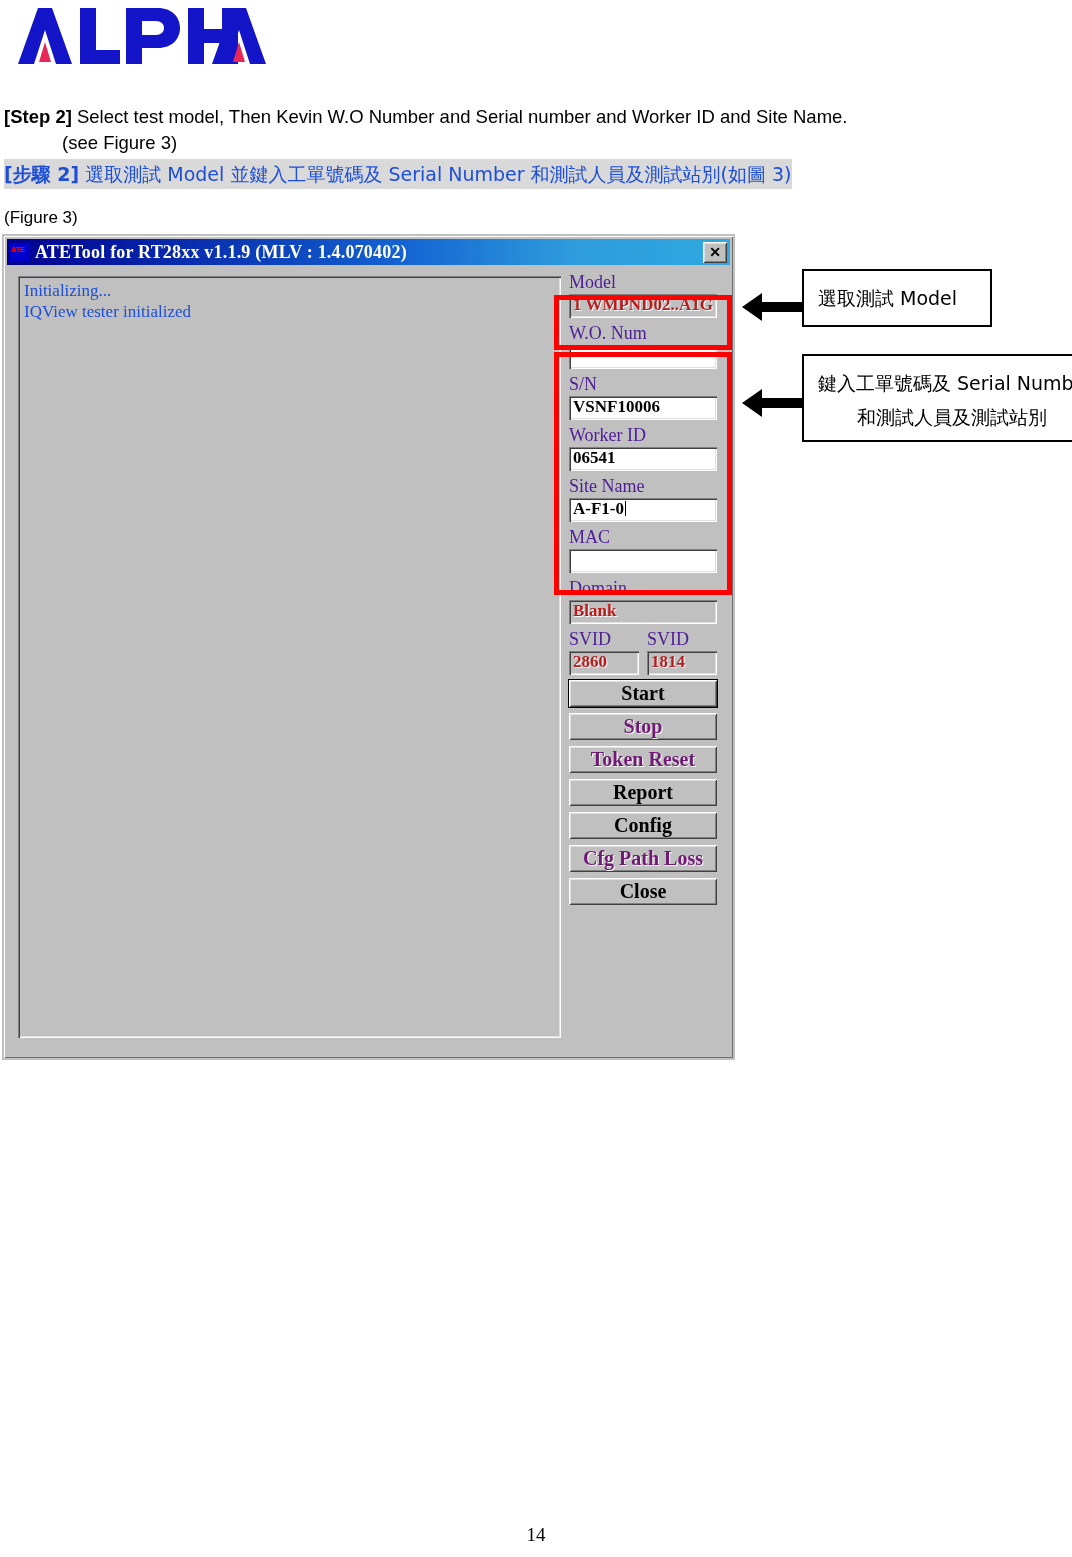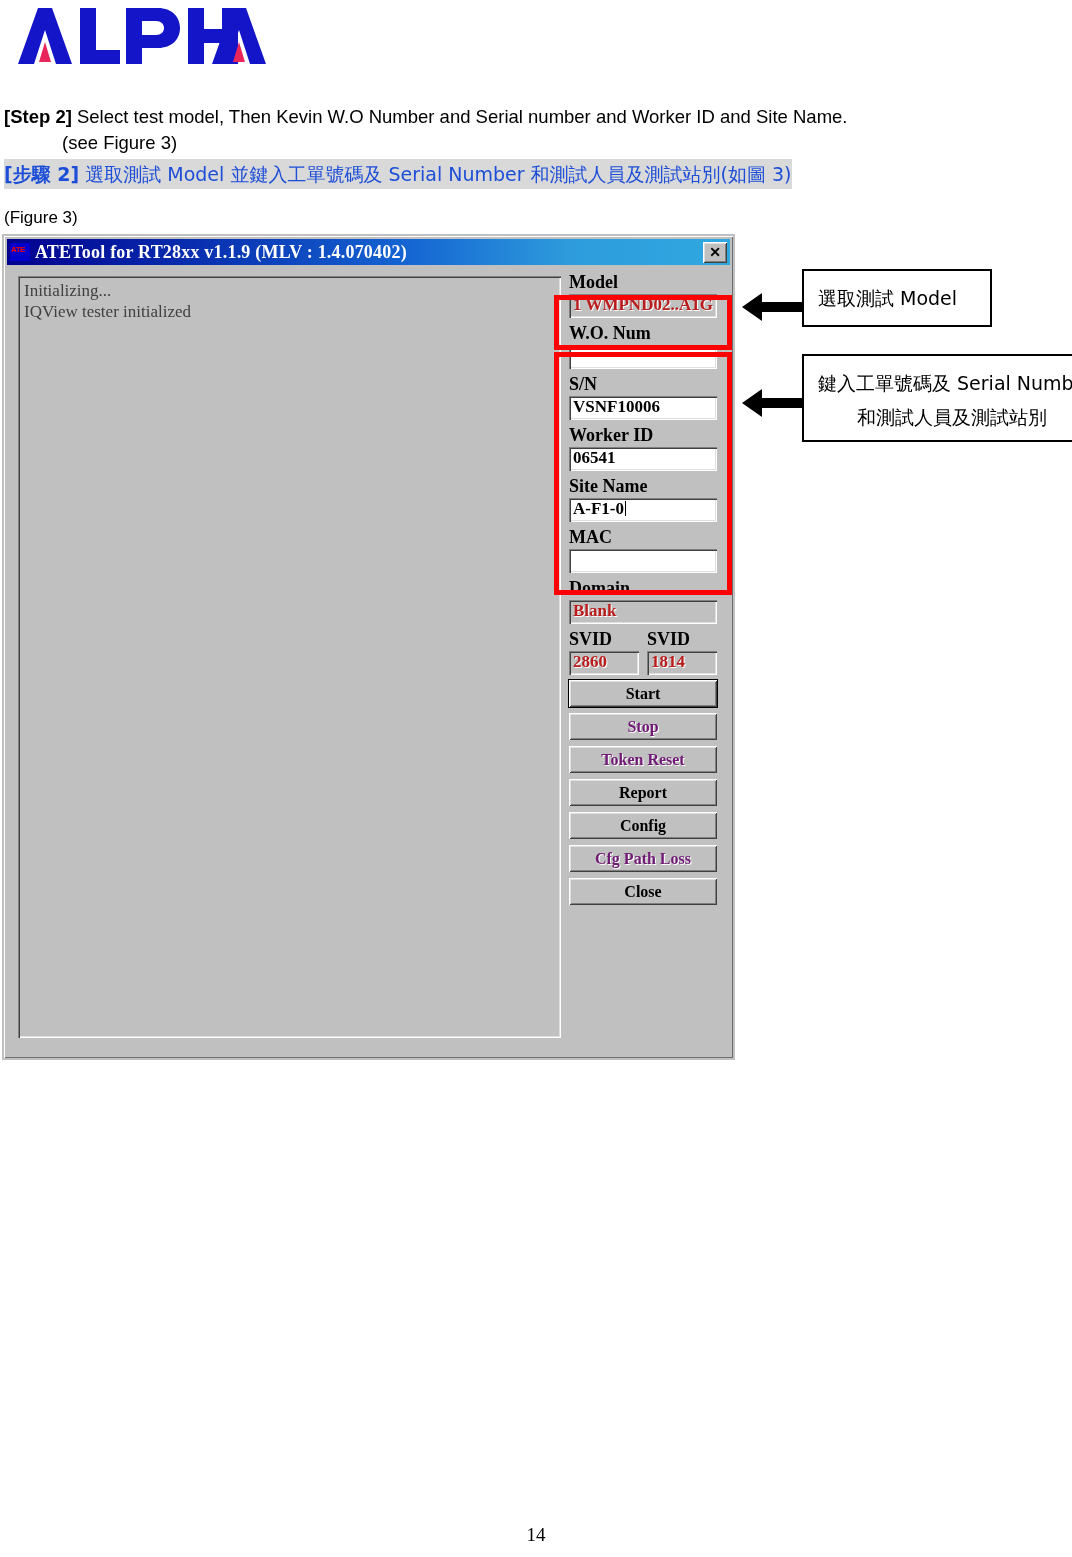--- a/index.html
+++ b/index.html
@@ -150,37 +150,37 @@
     background: #c0c0c0;
     box-shadow: inset 1px 1px 0 #808080, inset 2px 2px 0 #404040,
                 inset -1px -1px 0 #ffffff, inset -2px -2px 0 #dfdfdf;
     box-sizing: border-box;
     padding: 4px 6px;
     overflow: hidden;
   }
   .log-line {
     font-family: "Liberation Serif", serif;
     font-size: 17px;
-    color: #404040;
+    color: #1d4ed8;
     line-height: 21px;
     white-space: nowrap;
   }
 
   
   #form-panel {
     position: absolute;
     left: 565px;
     top: 36px;
     width: 156px;
   }
   .field-label {
     font-family: "Liberation Serif", serif;
     font-size: 18px;
-    font-weight: bold;
-    color: #000000;
+    font-weight: normal;
+    color: #4c1d95;
     line-height: 21px;
     white-space: nowrap;
   }
   .text-input {
     width: 148px;
     height: 24px;
     box-sizing: border-box;
     background: #ffffff;
     box-shadow: inset 1px 1px 0 #808080, inset 2px 2px 0 #404040,
                 inset -1px -1px 0 #ffffff, inset -2px -2px 0 #dfdfdf;
@@ -219,21 +219,21 @@
 
   
   .win-btn {
     width: 148px;
     height: 27px;
     box-sizing: border-box;
     background: #c0c0c0;
     box-shadow: inset 1px 1px 0 #ffffff, inset -1px -1px 0 #404040,
                 inset 2px 2px 0 #dfdfdf, inset -2px -2px 0 #808080;
     font-family: "Liberation Serif", serif;
-    font-size: 16px;
+    font-size: 20px;
     font-weight: bold;
     color: #000;
     display: flex;
     align-items: center;
     justify-content: center;
     margin-bottom: 6px;
     cursor: pointer;
   }
   .win-btn.focused {
     outline: 1px solid #000;

